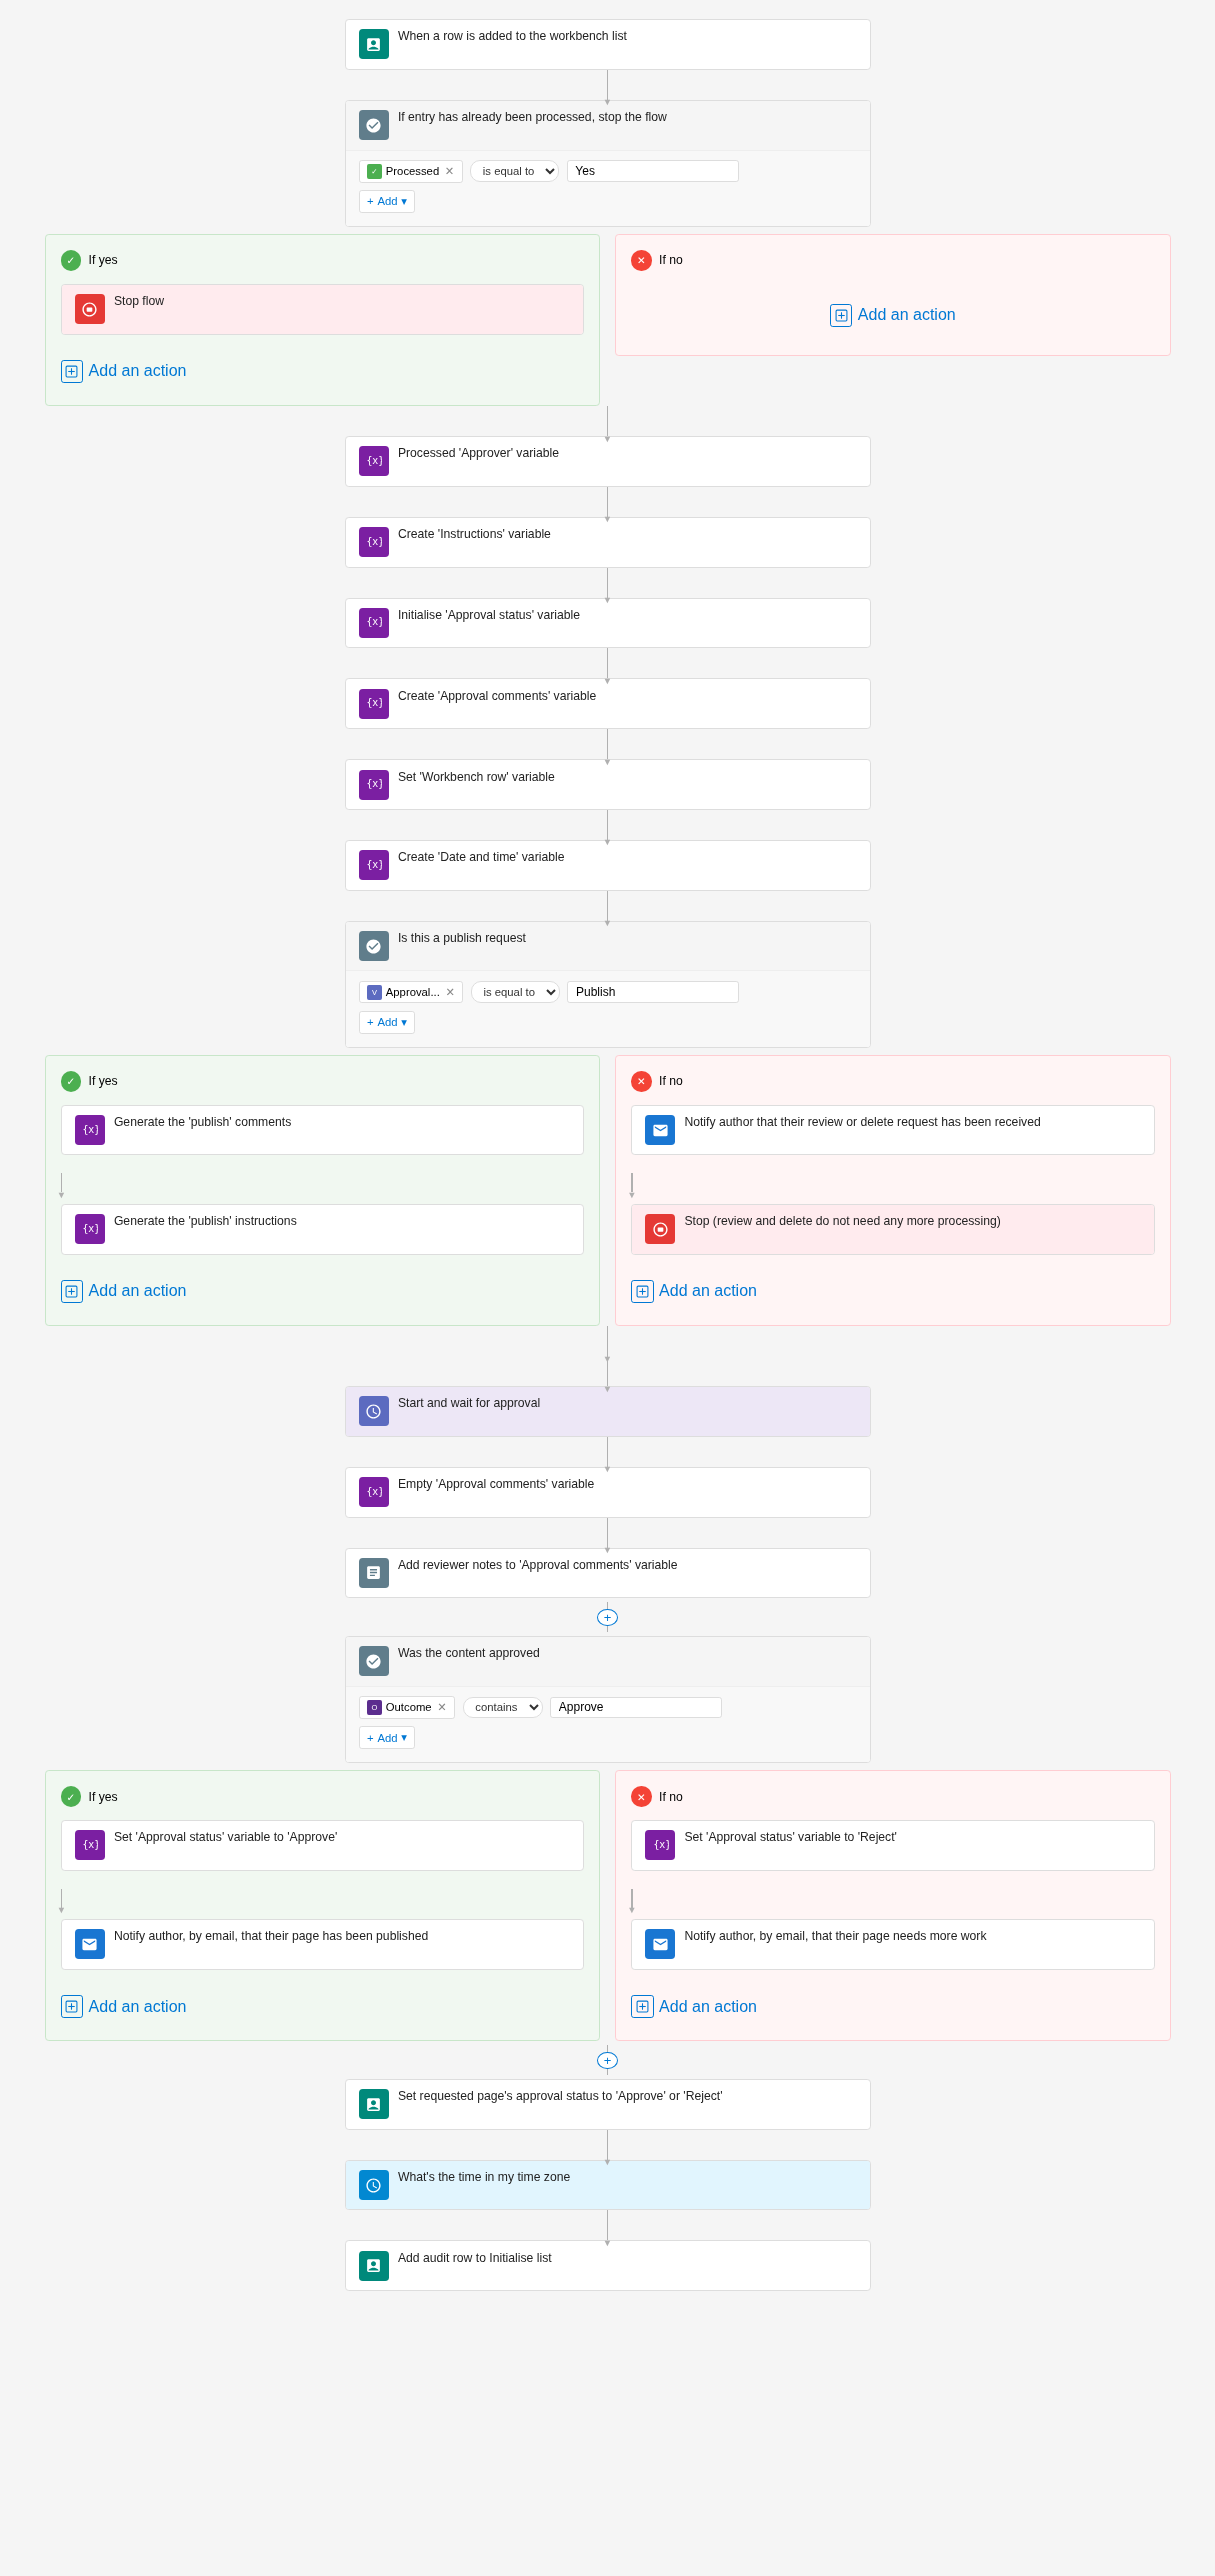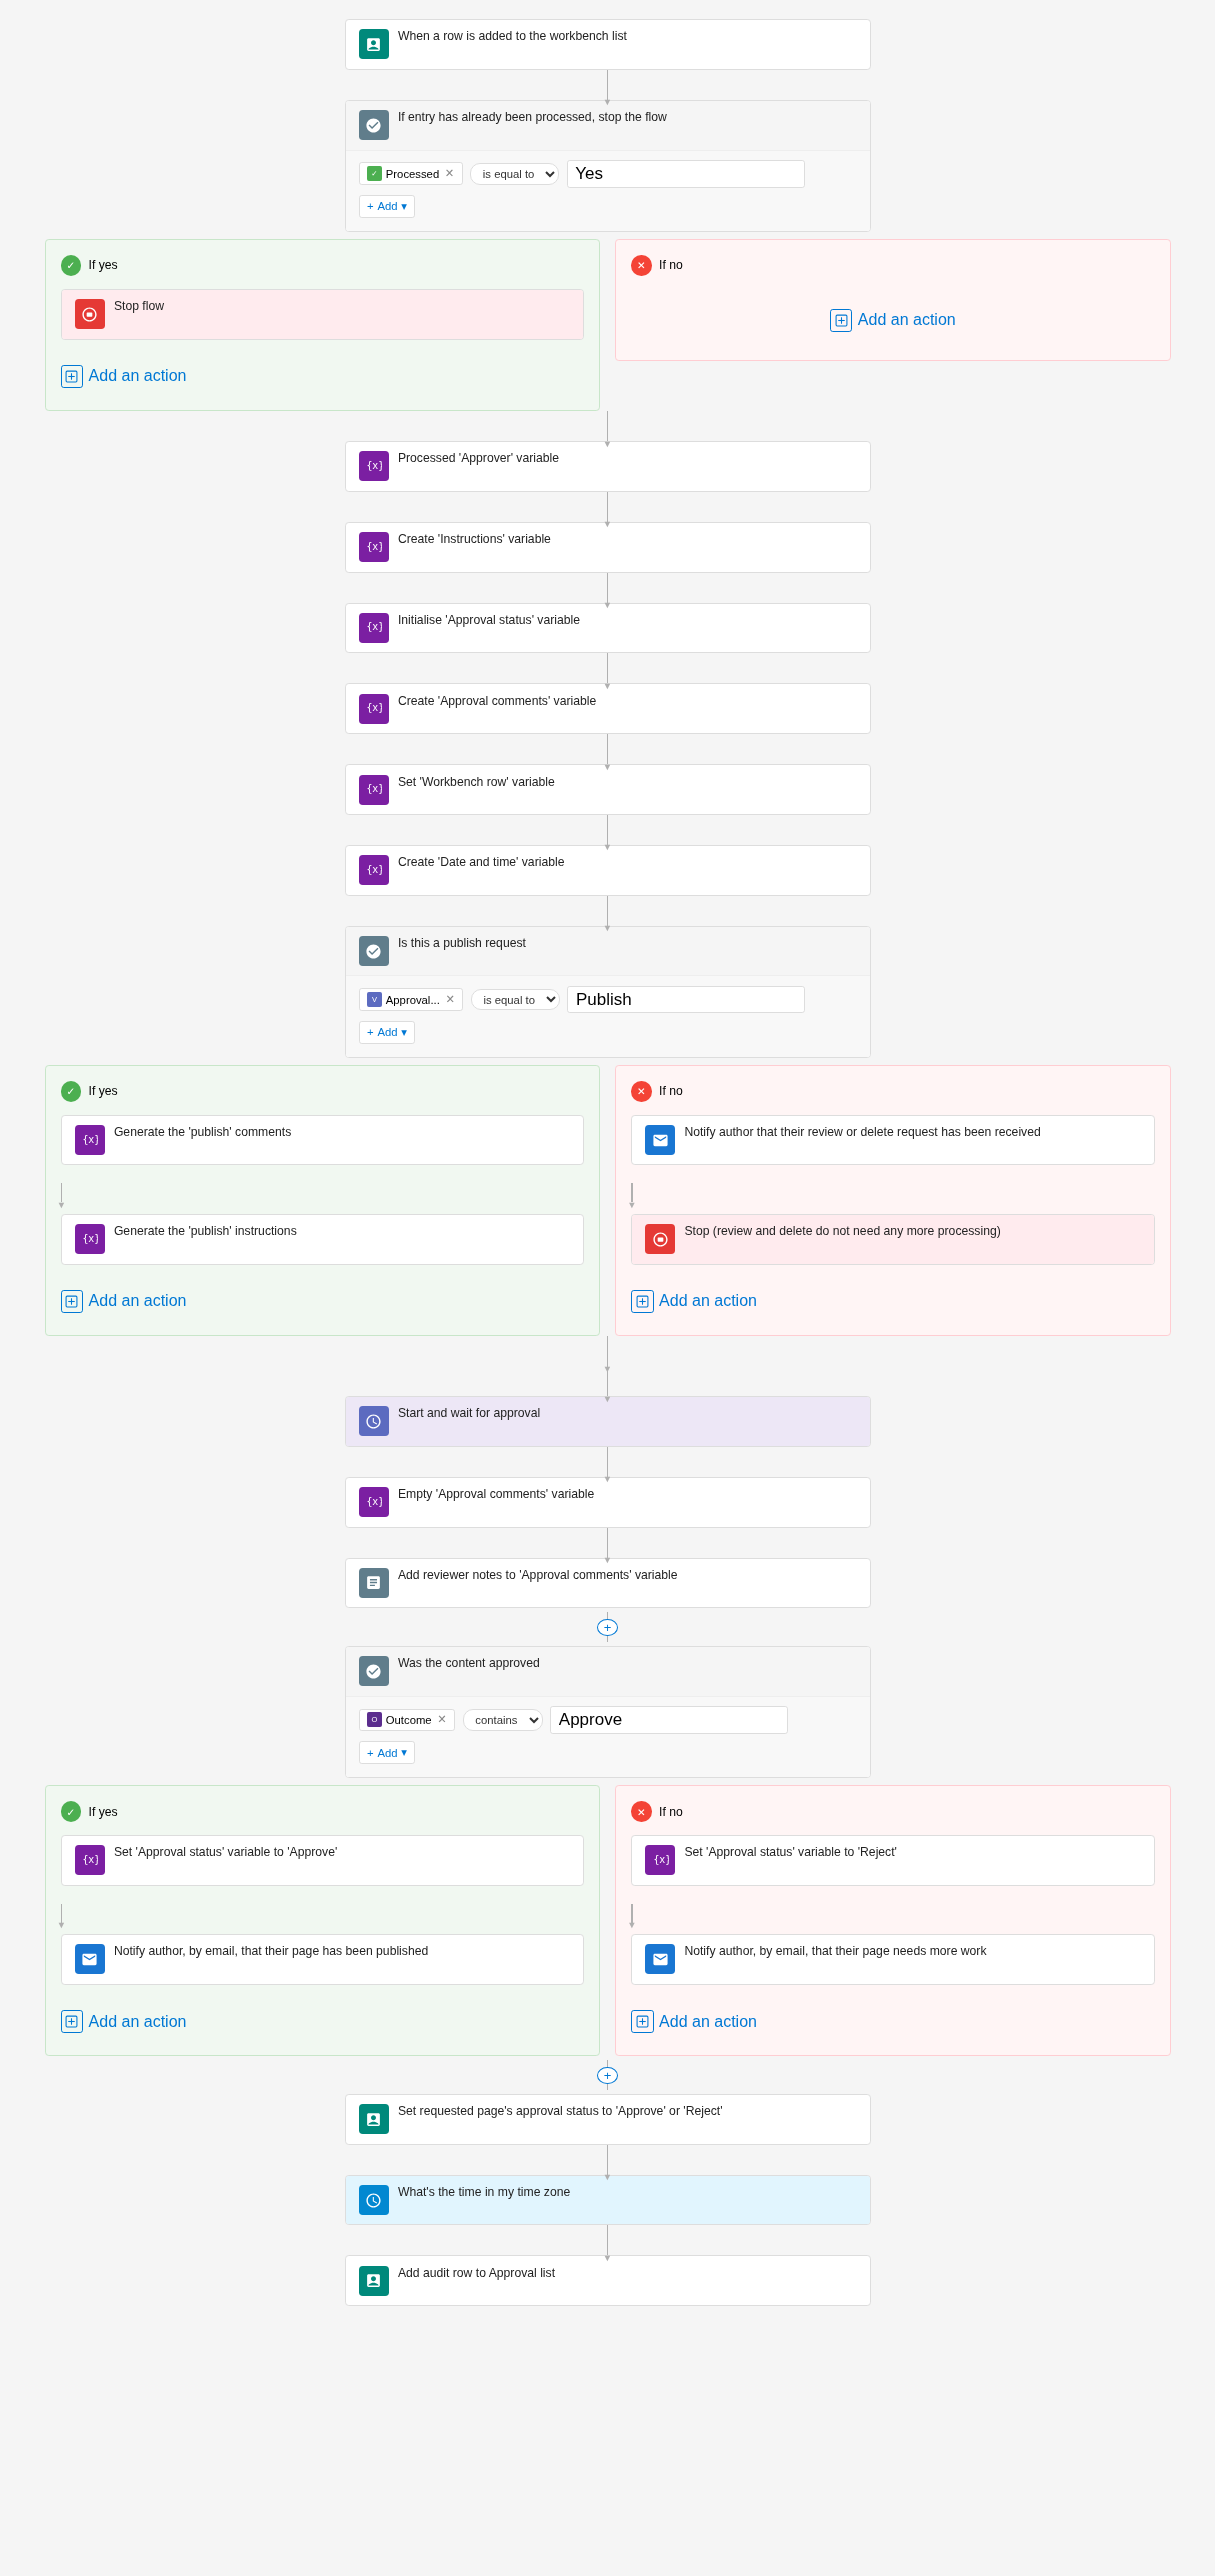--- a/index.html
+++ b/index.html
@@ -123,21 +123,21 @@
       padding: 2.8px 7.5px;
       font-size: 11.3px;
       background: white;
       color: #333;
     }
 
     .condition-value {
       border: 0.9px solid #ddd;
       border-radius: 2.8px;
       padding: 2.8px 7.5px;
-      font-size: 17px;
+      font-size: 12px;
       min-width: 75px;
     }
 
     .add-btn {
       display: flex;
       align-items: center;
       gap: 3.8px;
       font-size: 11.3px;
       color: #0078d4;
       cursor: pointer;
@@ -806,19 +806,19 @@
 
   <div class="connector"></div>
 
   <div class="step-card">
     <div class="step-header">
       <div class="step-icon icon-teal">
         <svg width="17" height="17" viewBox="0 0 24 24" fill="white">
             <path d="M19 3H5c-1.1 0-2 .9-2 2v14c0 1.1.9 2 2 2h14c1.1 0 2-.9 2-2V5c0-1.1-.9-2-2-2zm-7 3c1.93 0 3.5 1.57 3.5 3.5S13.93 13 12 13s-3.5-1.57-3.5-3.5S10.07 6 12 6zm7 13H5v-.23c0-.62.28-1.2.76-1.58C7.47 15.82 9.64 15 12 15s4.53.82 6.24 2.19c.48.38.76.97.76 1.58V19z"></path>
           </svg>
       </div>
-      <span class="step-title">Add audit row to Approval list</span>
+      <span class="step-title">Add audit row to Initialise list</span>
       <span class="step-more"></span>
     </div>
   </div>
 
 </div>
 
 
 </body></html>

